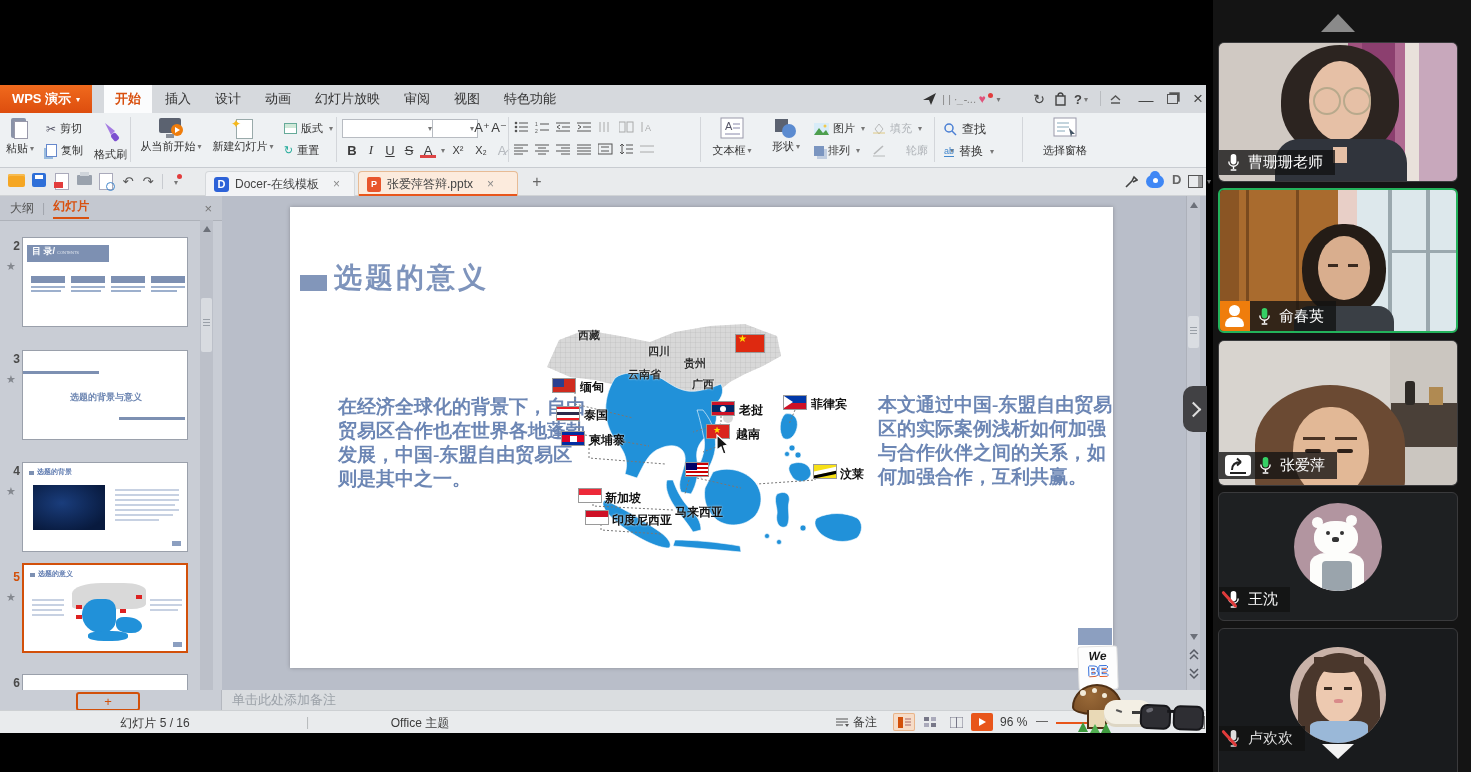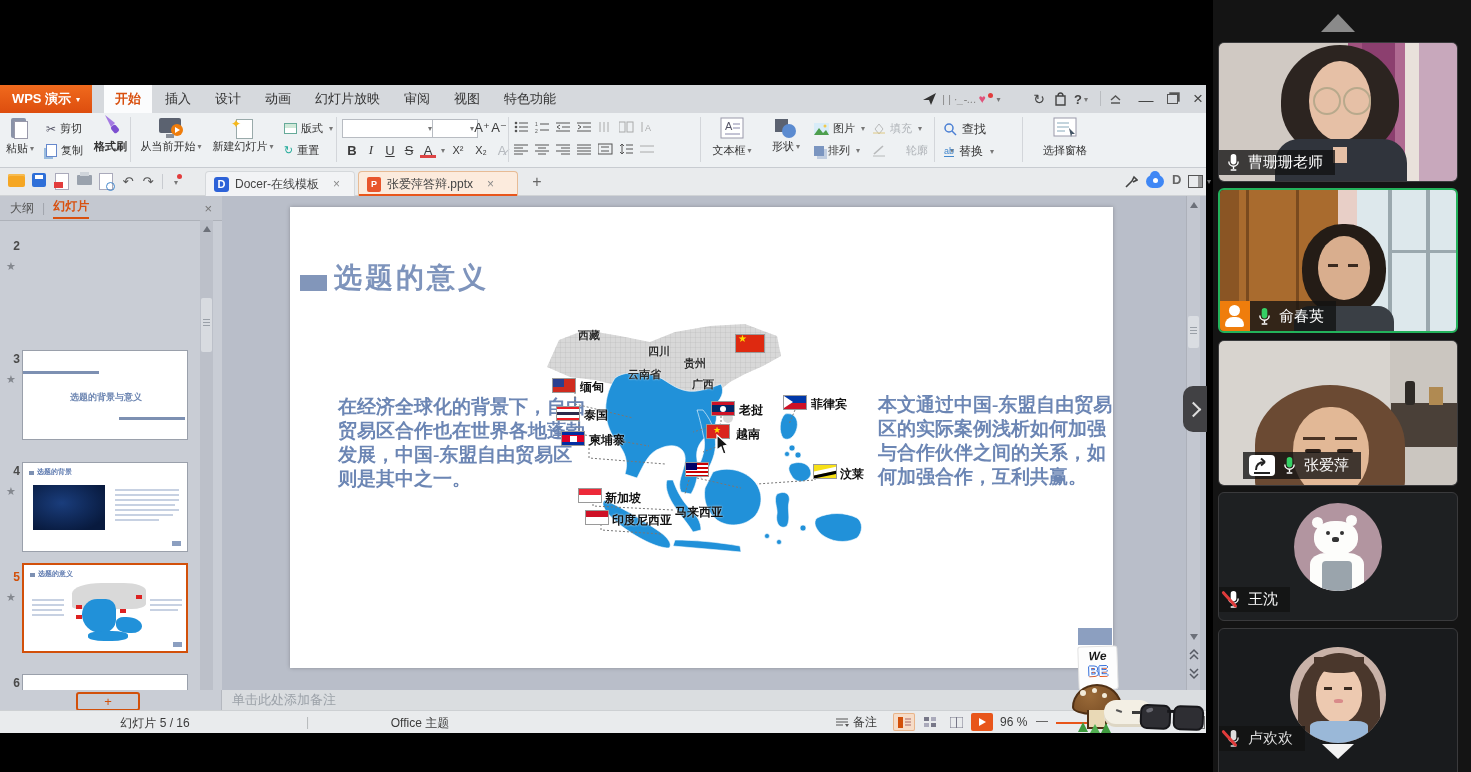--- a/index.html
+++ b/index.html
@@ -168,21 +168,21 @@
           </div>
       </div>
       <div class="abs flex" style="left:46px;top:8px;gap:4px;">
         <span style="font-size:12px;color:#556;">✂</span>
         <span class="r-lbl">剪切</span>
       </div>
       <div class="abs flex" style="left:46px;top:30px;gap:4px;">
         <span style="display:inline-block;width:9px;height:11px;border:1.2px solid #68c;background:#fff;box-shadow:-3px 3px 0 -1px #9bd;"></span>
         <span class="r-lbl">复制</span>
       </div>
-      <div class="abs" style="left:94px;top:0;text-align:center;font-weight:bold;">
+      <div class="abs" style="left:94px;top:8px;text-align:center;">
         <svg width="20" height="22" viewBox="0 0 20 22">
             <path d="M4,2 L14,10 L10,14 Z" fill="#a47ae2"></path>
             <rect x="11" y="12" width="6" height="8" rx="2" transform="rotate(-40 14 16)" fill="#7c4fd0"></rect>
           </svg>
         <div class="r-lbl">格式刷</div>
       </div>
       <div class="rsep" style="left:130px;"></div>
 
       <div class="abs" style="left:138px;top:4px;width:66px;text-align:center;">
         <div style="width:26px;height:22px;margin:0 auto;position:relative;">
@@ -462,20 +462,38 @@
     <div class="abs panel">
       <div class="phead">
         <span style="margin-left:10px;">大纲</span>
         <span style="margin:0 8px;color:#a0a4ac;">|</span>
         <span style="color:#d8500f;font-weight:bold;border-bottom:2px solid #d8500f;padding-bottom:2px;">幻灯片</span>
         <span style="margin-left:auto;margin-right:10px;color:#777;font-size:13px;">×</span>
       </div>
 
       <div class="tnum" style="top:43px;">2</div>
       <div class="tstar" style="top:64px;"><span>★</span></div>
+      <div class="thumb" style="top:41px;">
+        <div style="position:absolute;left:4px;top:7px;width:82px;height:17px;background:#7d90b2;color:#fff;display:flex;align-items:baseline;gap:2px;padding-left:5px;box-sizing:border-box;">
+          <span style="font-size:9px;font-weight:bold;">目 录/</span>
+          <span style="font-size:4px;color:#dfe5ee;">CONTENTS</span>
+        </div>
+        <div class="tline" style="left:8px;top:38px;width:34px;height:7px;"></div>
+          <div class="gline" style="left:8px;top:48px;width:34px;"></div>
+          <div class="gline" style="left:8px;top:52px;width:30px;"></div>
+        <div class="tline" style="left:48px;top:38px;width:34px;height:7px;"></div>
+          <div class="gline" style="left:48px;top:48px;width:34px;"></div>
+          <div class="gline" style="left:48px;top:52px;width:30px;"></div>
+        <div class="tline" style="left:88px;top:38px;width:34px;height:7px;"></div>
+          <div class="gline" style="left:88px;top:48px;width:34px;"></div>
+          <div class="gline" style="left:88px;top:52px;width:30px;"></div>
+        <div class="tline" style="left:128px;top:38px;width:34px;height:7px;"></div>
+          <div class="gline" style="left:128px;top:48px;width:34px;"></div>
+          <div class="gline" style="left:128px;top:52px;width:26px;"></div>
+      </div>
 
       <div class="tnum" style="top:156px;">3</div>
       <div class="tstar" style="top:177px;"><span>★</span></div>
       <div class="thumb" style="top:154px;">
         <div class="tline" style="left:0px;top:20px;width:76px;height:3px;"></div>
         <div style="position:absolute;left:0;top:40px;width:166px;text-align:center;font-size:9px;font-weight:bold;color:#6d86b2;">选题的背景与意义</div>
         <div class="tline" style="left:96px;top:66px;width:66px;height:3px;"></div>
       </div>
 
       <div class="tnum" style="top:268px;">4</div>
@@ -746,21 +764,21 @@
         <span style="position:absolute;left:172px;top:62px;width:68px;height:44px;background:#4a4038;"></span>
         <span style="position:absolute;left:186px;top:40px;width:10px;height:24px;background:#2e2a26;border-radius:3px;"></span>
         <span style="position:absolute;left:210px;top:46px;width:14px;height:18px;background:#b08a52;"></span>
         <span style="position:absolute;left:36px;top:44px;width:150px;height:120px;background:#6b4a33;border-radius:50% 50% 20% 20%;"></span>
         <span style="position:absolute;left:74px;top:66px;width:76px;height:90px;background:#e2b896;border-radius:48%;"></span>
         <span style="position:absolute;left:86px;top:108px;width:16px;height:4px;background:#2e2018;border-radius:2px;"></span>
         <span style="position:absolute;left:118px;top:108px;width:16px;height:4px;background:#2e2018;border-radius:2px;"></span>
         <span style="position:absolute;left:84px;top:96px;width:22px;height:3px;background:#4a3324;"></span>
         <span style="position:absolute;left:116px;top:96px;width:22px;height:3px;background:#4a3324;"></span>
       </div>
-      <div class="namebar" style="bottom:6px;padding-left:24px;">
+      <div class="namebar" style="bottom:6px;">
         <div class="namechip" style="padding-left:6px;">
           <span class="sharebadge">
             <svg width="26" height="21" viewBox="0 0 26 21">
                 <path d="M7,15 Q7,7 16,7 M16,7 l-4,-3.4 M16,7 l-4,3.4" fill="none" stroke="#222" stroke-width="2"></path>
                 <path d="M5,18 h16" stroke="#222" stroke-width="2"></path>
               </svg>
           </span>
           <svg width="15" height="19" viewBox="0 0 16 20">
               <rect x="5" y="1" width="6" height="11" rx="3" fill="#35d065"></rect>
               <path d="M3,9 a5,5 0 0 0 10,0" fill="none" stroke="#fff" stroke-width="1.5"></path>

